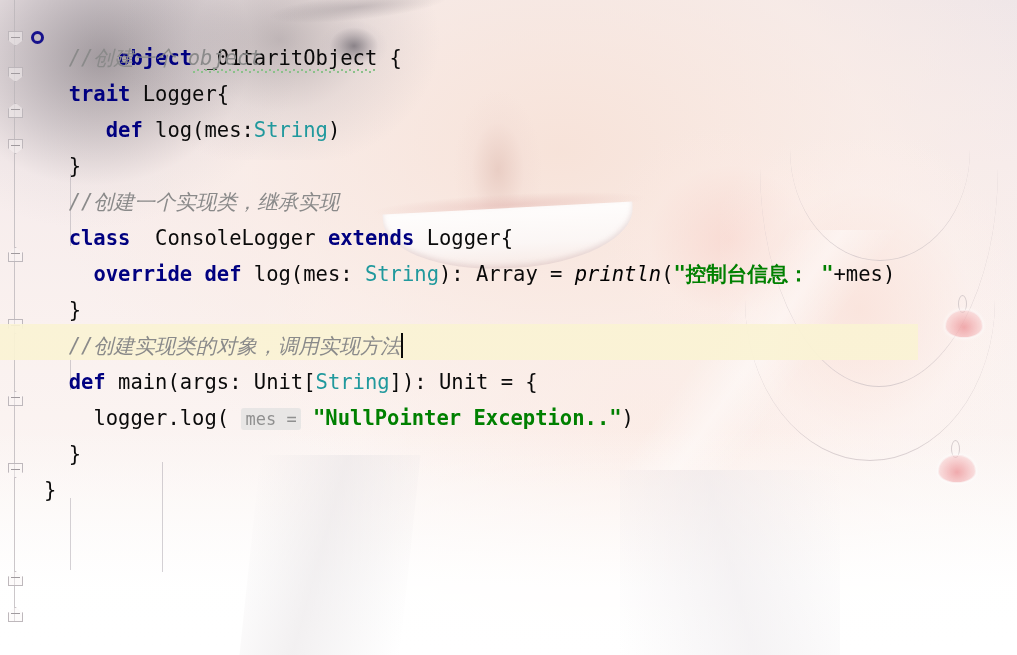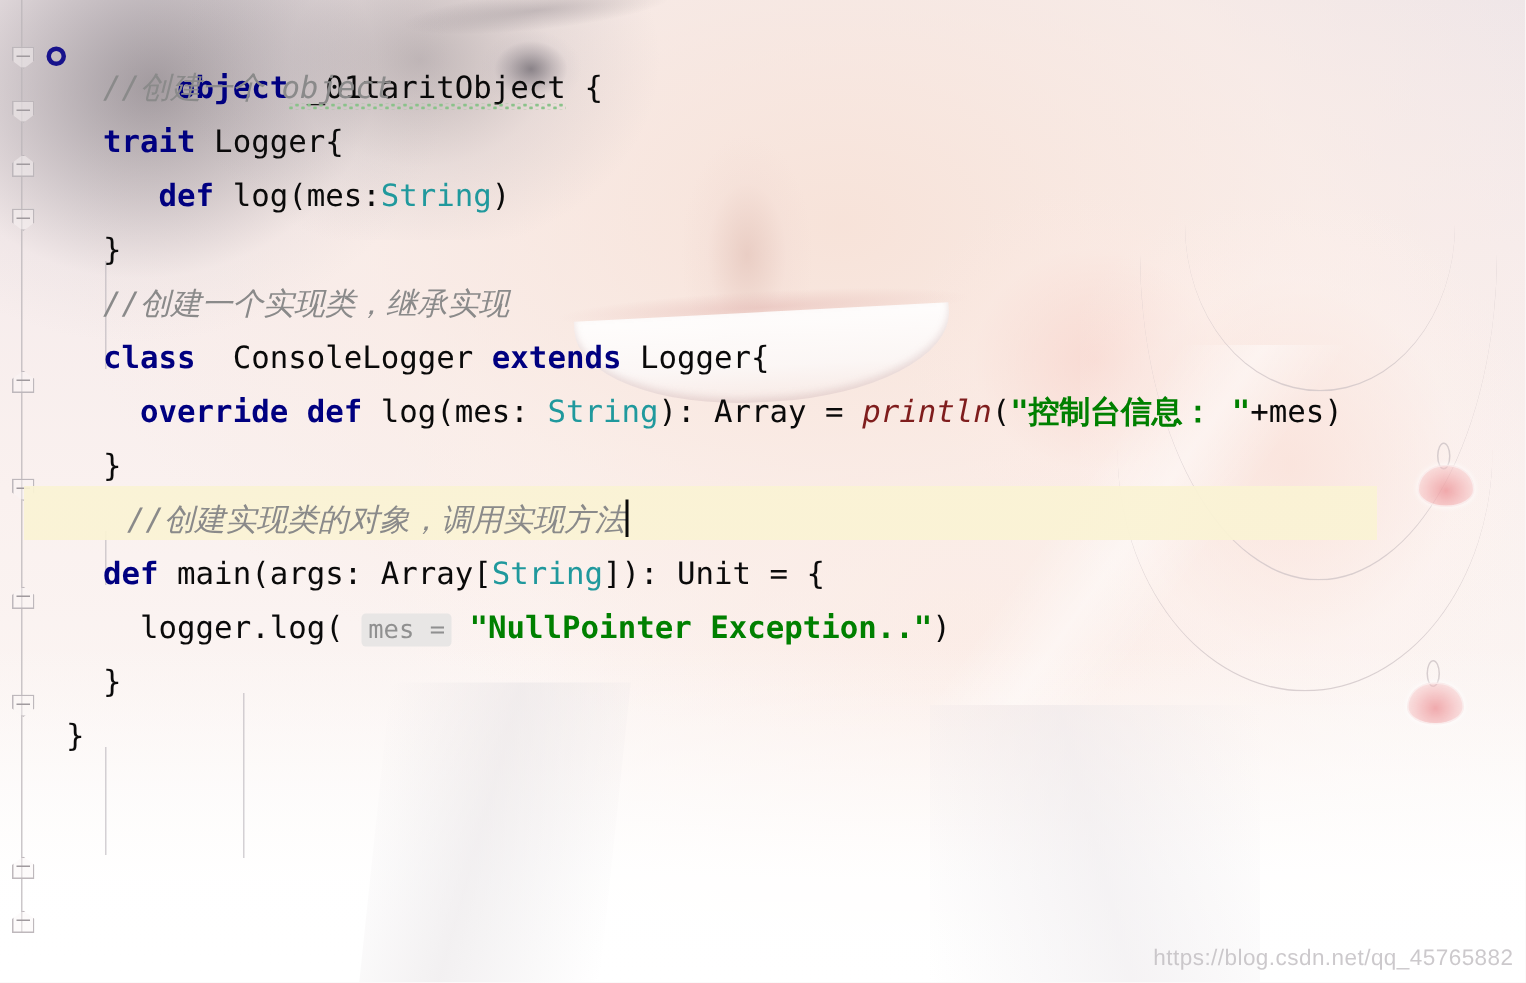--- a/index.html
+++ b/index.html
@@ -216,42 +216,41 @@
   .line {
     position: relative;
     height: 36px;
     white-space: pre;
     padding-left: 44px;
     box-sizing: border-box;
     color: #0a0a0a;
   }
   .line.current {
     background: linear-gradient(90deg, rgba(250,243,212,0.92) 0%, rgba(250,243,212,0.92) 100%);
-    margin-left: 16px;
   }
   .line-text {
     display: inline-block;
     vertical-align: top;
     padding-top: 4px;
   }
 
   
   .indent-guide {
     position: absolute;
     width: 1px;
     background: rgba(176,172,178,0.55);
     z-index: 2;
   }
 
   
   .kw      { color: #000080; font-weight: bold; }
   .cm      { color: #8a8a8a; font-style: italic; }
   .str     { color: #008000; font-weight: bold; }
   .typ     { color: #20999d; }
-  .fn      { color: #7f1d1d; font-style: italic; }
+  .fn      { color: #000000; font-style: italic; }
   .pl      { color: #0a0a0a; }
   .hint {
     color: #909090;
     background: rgba(225,225,225,0.72);
     border-radius: 3px;
     padding: 1px 4px;
     font-size: 17px;
   }
   .squiggle {
     position: relative;
@@ -390,26 +389,25 @@
     <div class="line"><span class="line-text">  <span class="cm">//创建一个实现类，继承实现</span></span></div>
 
     <div class="line"><span class="line-text">  <span class="kw">class</span><span class="pl">  ConsoleLogger </span><span class="kw">extends</span><span class="pl"> Logger{</span></span></div>
 
     <div class="line"><span class="line-text">    <span class="kw">override</span> <span class="kw">def</span><span class="pl"> log(mes: </span><span class="typ">String</span><span class="pl">): Array = </span><span class="fn">println</span><span class="pl">(</span><span class="str">"控制台信息： "</span><span class="pl">+mes)</span></span></div>
 
     <div class="line"><span class="line-text">  <span class="pl">}</span></span></div>
 
     <div class="line current"><span class="line-text">  <span class="cm">//创建实现类的对象，调用实现方法</span><span class="caret"></span></span></div>
 
-    <div class="line"><span class="line-text">  <span class="kw">def</span><span class="pl"> main(args: Array[</span><span class="typ">String</span><span class="pl">]): Unit = {</span></span></div>
+    <div class="line"><span class="line-text">  <span class="kw">def</span><span class="pl"> main(args: Unit[</span><span class="typ">String</span><span class="pl">]): Unit = {</span></span></div>
 
 
     <div class="line"><span class="line-text">    <span class="pl">logger.log( </span><span class="hint">mes =</span> <span class="str">"NullPointer Exception.."</span><span class="pl">)</span></span></div>
 
     <div class="line"><span class="line-text">  <span class="pl">}</span></span></div>
 
     <div class="line"><span class="line-text"><span class="pl">}</span></span></div>
 
   </div>
 
-  <div class="watermark">https://blog.csdn.net/qq_45765882</div>
 
 </div>
 
 </body></html>

